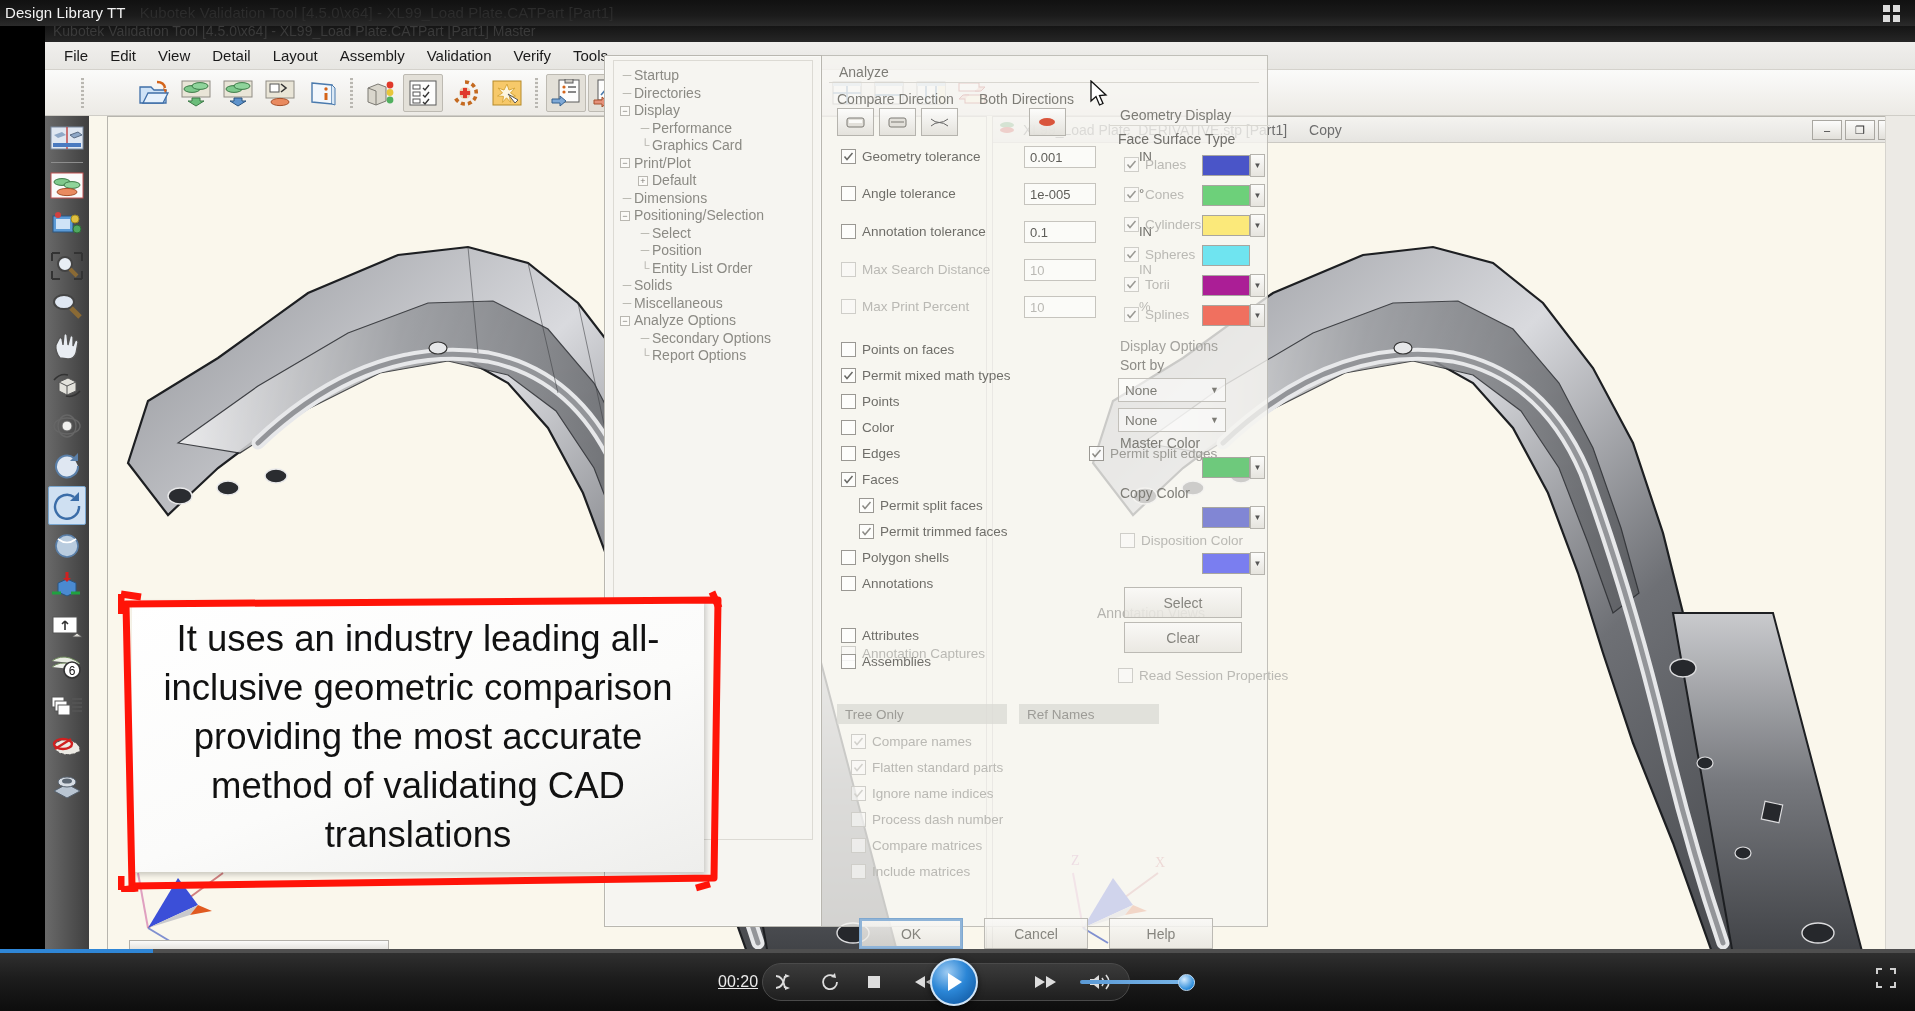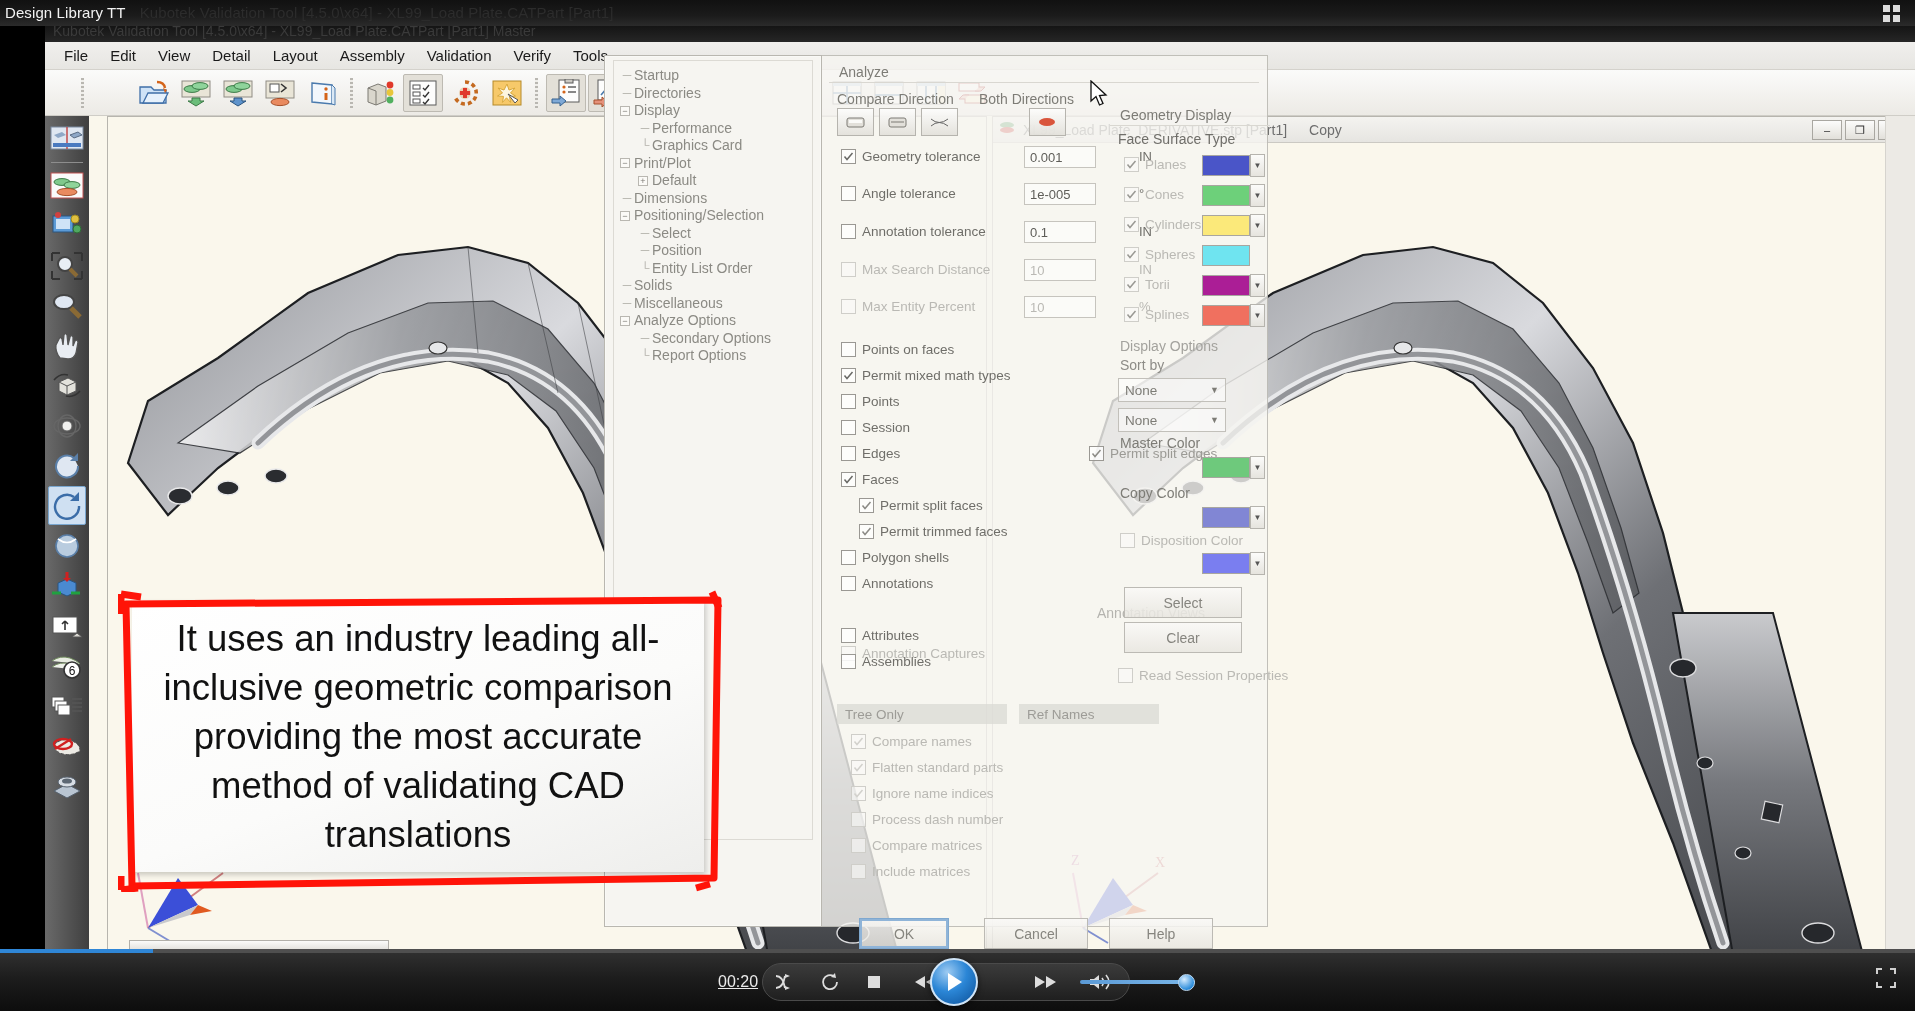--- a/index.html
+++ b/index.html
@@ -812,21 +812,21 @@
 
     <div class="cb dim" style="left:22px; top:206px;">
       <span class="bx"></span>
       <span>Max Search Distance</span>
     </div>
     <div class="fld" style="left:205px; top:203px; width:72px; color:#bab9b4;">10</div>
     <div class="unit" style="left:320px; top:206px; color:#bab9b4;">IN</div>
 
     <div class="cb dim" style="left:22px; top:243px;">
       <span class="bx"></span>
-      <span>Max Entity Percent</span>
+      <span>Max Print Percent</span>
     </div>
     <div class="fld" style="left:205px; top:240px; width:72px; color:#bab9b4;">10</div>
     <div class="unit" style="left:320px; top:243px; color:#bab9b4;">%</div>
 
     <div class="cb" style="left:22px; top:286px;">
       <span class="bx"></span>
       <span>Points on faces</span>
       </div>
     <div class="cb" style="left:22px; top:312px;">
       <span class="bx">
@@ -835,21 +835,21 @@
           </svg>
         </span>
       <span>Permit mixed math types</span>
       </div>
     <div class="cb" style="left:22px; top:338px;">
       <span class="bx"></span>
       <span>Points</span>
       </div>
     <div class="cb" style="left:22px; top:364px;">
       <span class="bx"></span>
-      <span>Session</span>
+      <span>Color</span>
       </div>
     <div class="cb" style="left:22px; top:390px;">
       <span class="bx"></span>
       <span>Edges</span>
       </div>
     <div class="cb" style="left:22px; top:416px;">
       <span class="bx">
           <svg viewBox="0 0 11 11">
             <path d="M1.5 5.5 L4 8.5 L9.5 2" fill="none" stroke="#6a6a66" stroke-width="1.5"></path>
           </svg>
@@ -936,21 +936,21 @@
       </div>
     <div class="cb dim" style="left:32px; top:782px;">
       <span class="bx"></span>
       <span>Compare matrices</span>
       </div>
     <div class="cb dim" style="left:32px; top:808px;">
       <span class="bx"></span>
       <span>Include matrices</span>
       </div>
 
-    <div class="btn focus" style="left:40px; top:862px; width:90px;">OK</div>
+    <div class="btn focus" style="left:40px; top:862px; width:104px;">OK</div>
     <div class="btn" style="left:165px; top:862px; width:104px;text-align:center;">Cancel</div>
     <div class="btn" style="left:290px; top:862px; width:104px;">Help</div>
   </div>
 
   <div class="dlg-right">
     <div class="sect" style="position:absolute; left:10px; top:12px; font-size:14px; color:#7d7c76;">Geometry Display</div>
     <div class="grp-line" style="left:0; top:30px; width:160px;"></div>
     <div class="sect" style="position:absolute; left:8px; top:36px; font-size:14px; color:#6f6e69;">Face Surface Type</div>
 
     <div class="cb dim" style="left:14px; top:62px;">

